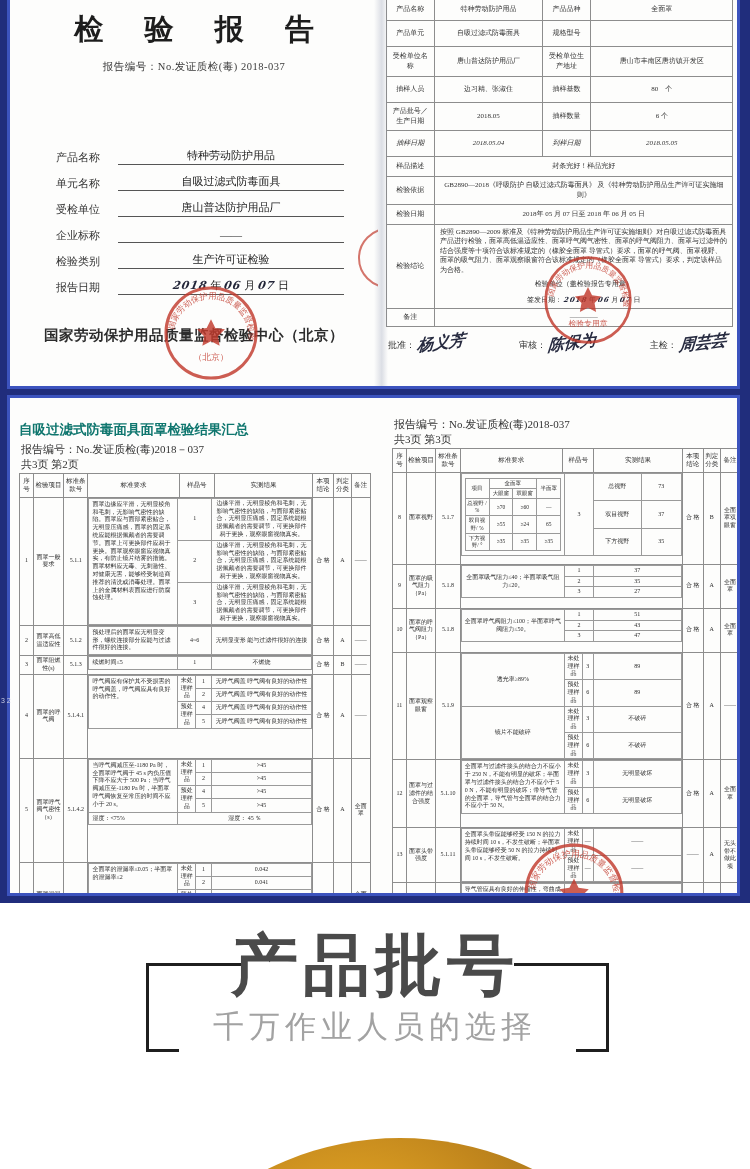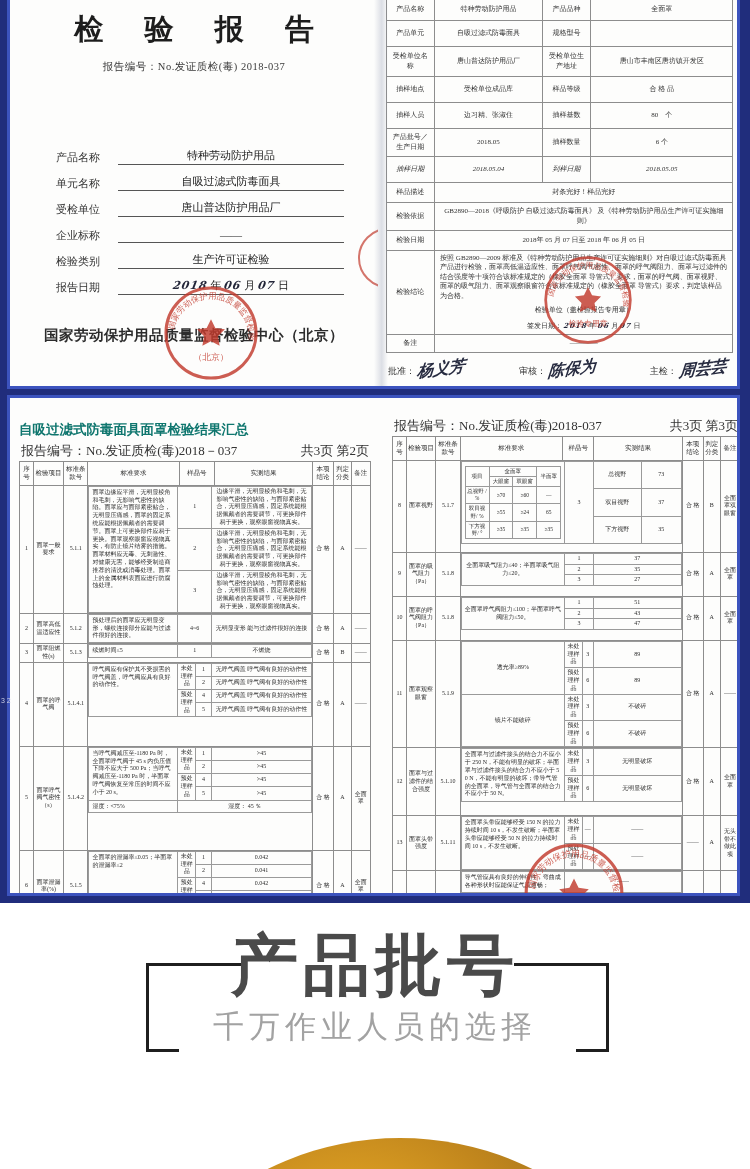--- a/index.html
+++ b/index.html
@@ -44,21 +44,21 @@
   .itable td.v1{width:31%;}
   .itable td.lab2{width:14%;}
   .concl-cell{text-align:left !important;padding:3px 5px !important;}
   .concl-lines{text-align:center;margin-top:5px;font-size:7px;}
   .sigbar{display:flex;justify-content:space-between;padding:6px 10px 0 6px;font-size:9px;color:#333;align-items:center;}
 
   
   .p2doc{position:absolute;left:9px;top:5px;width:352px;}
   .p3doc{position:absolute;left:382px;top:5px;width:348px;}
   .rtitle{text-align:left;font-size:13.5px;font-weight:700;color:#0f766e;margin:18px 0 3px;}
-  .subline{display:flex;justify-content:space-between;font-size:13px;color:#333;margin-bottom:1px;padding:0 2px;}
+  .subline{display:flex;justify-content:space-between;font-size:11px;color:#333;margin-bottom:1px;padding:0 2px;flex-direction:column;}
   table.rtab{width:100%;border-collapse:collapse;font-size:6px;line-height:1.3;color:#2d2d2d;table-layout:fixed;}
   .rtab th{border:1px solid #8d8d8d;font-size:6.5px;font-weight:400;padding:3px 1px;}
   .rtab td{border:1px solid #8d8d8d;padding:1px 2px;text-align:center;vertical-align:middle;word-break:break-all;}
   .rtab td.combined{padding:0;vertical-align:top;}
   table.sub{width:100%;height:100%;border-collapse:collapse;table-layout:fixed;}
   .sub td{border:1px solid #9a9a9a;padding:1px 2px;text-align:center;vertical-align:middle;word-break:break-all;}
   .sub td.req{text-align:left;vertical-align:top;padding:2px 3px;}
   table.mini{width:100%;border-collapse:collapse;font-size:5.5px;table-layout:fixed;margin:2px 0;}
   .mini td{border:1px solid #9a9a9a;padding:1px;text-align:center;}
   .rstack{display:flex;flex-direction:column;height:100%;}
@@ -152,26 +152,20 @@
             <td>产品单元</td>
             <td>自吸过滤式防毒面具</td>
             <td>规格型号</td>
             <td></td>
           </tr>
           <tr style="height:30px;">
             <td>受检单位名称</td>
             <td>唐山普达防护用品厂</td>
             <td>受检单位生产地址</td>
             <td>唐山市丰南区唐坊镇开发区</td>
-          </tr>
-          <tr style="height:26px;">
-            <td>抽样地点</td>
-            <td>受检单位成品库</td>
-            <td>样品等级</td>
-            <td>合 格 品</td>
           </tr>
           <tr style="height:26px;">
             <td>抽样人员</td>
             <td>边习精、张淑住</td>
             <td>抽样基数</td>
             <td>80　个</td>
           </tr>
           <tr style="height:28px;">
             <td>产品批号／生产日期</td>
             <td>2018.05</td>

